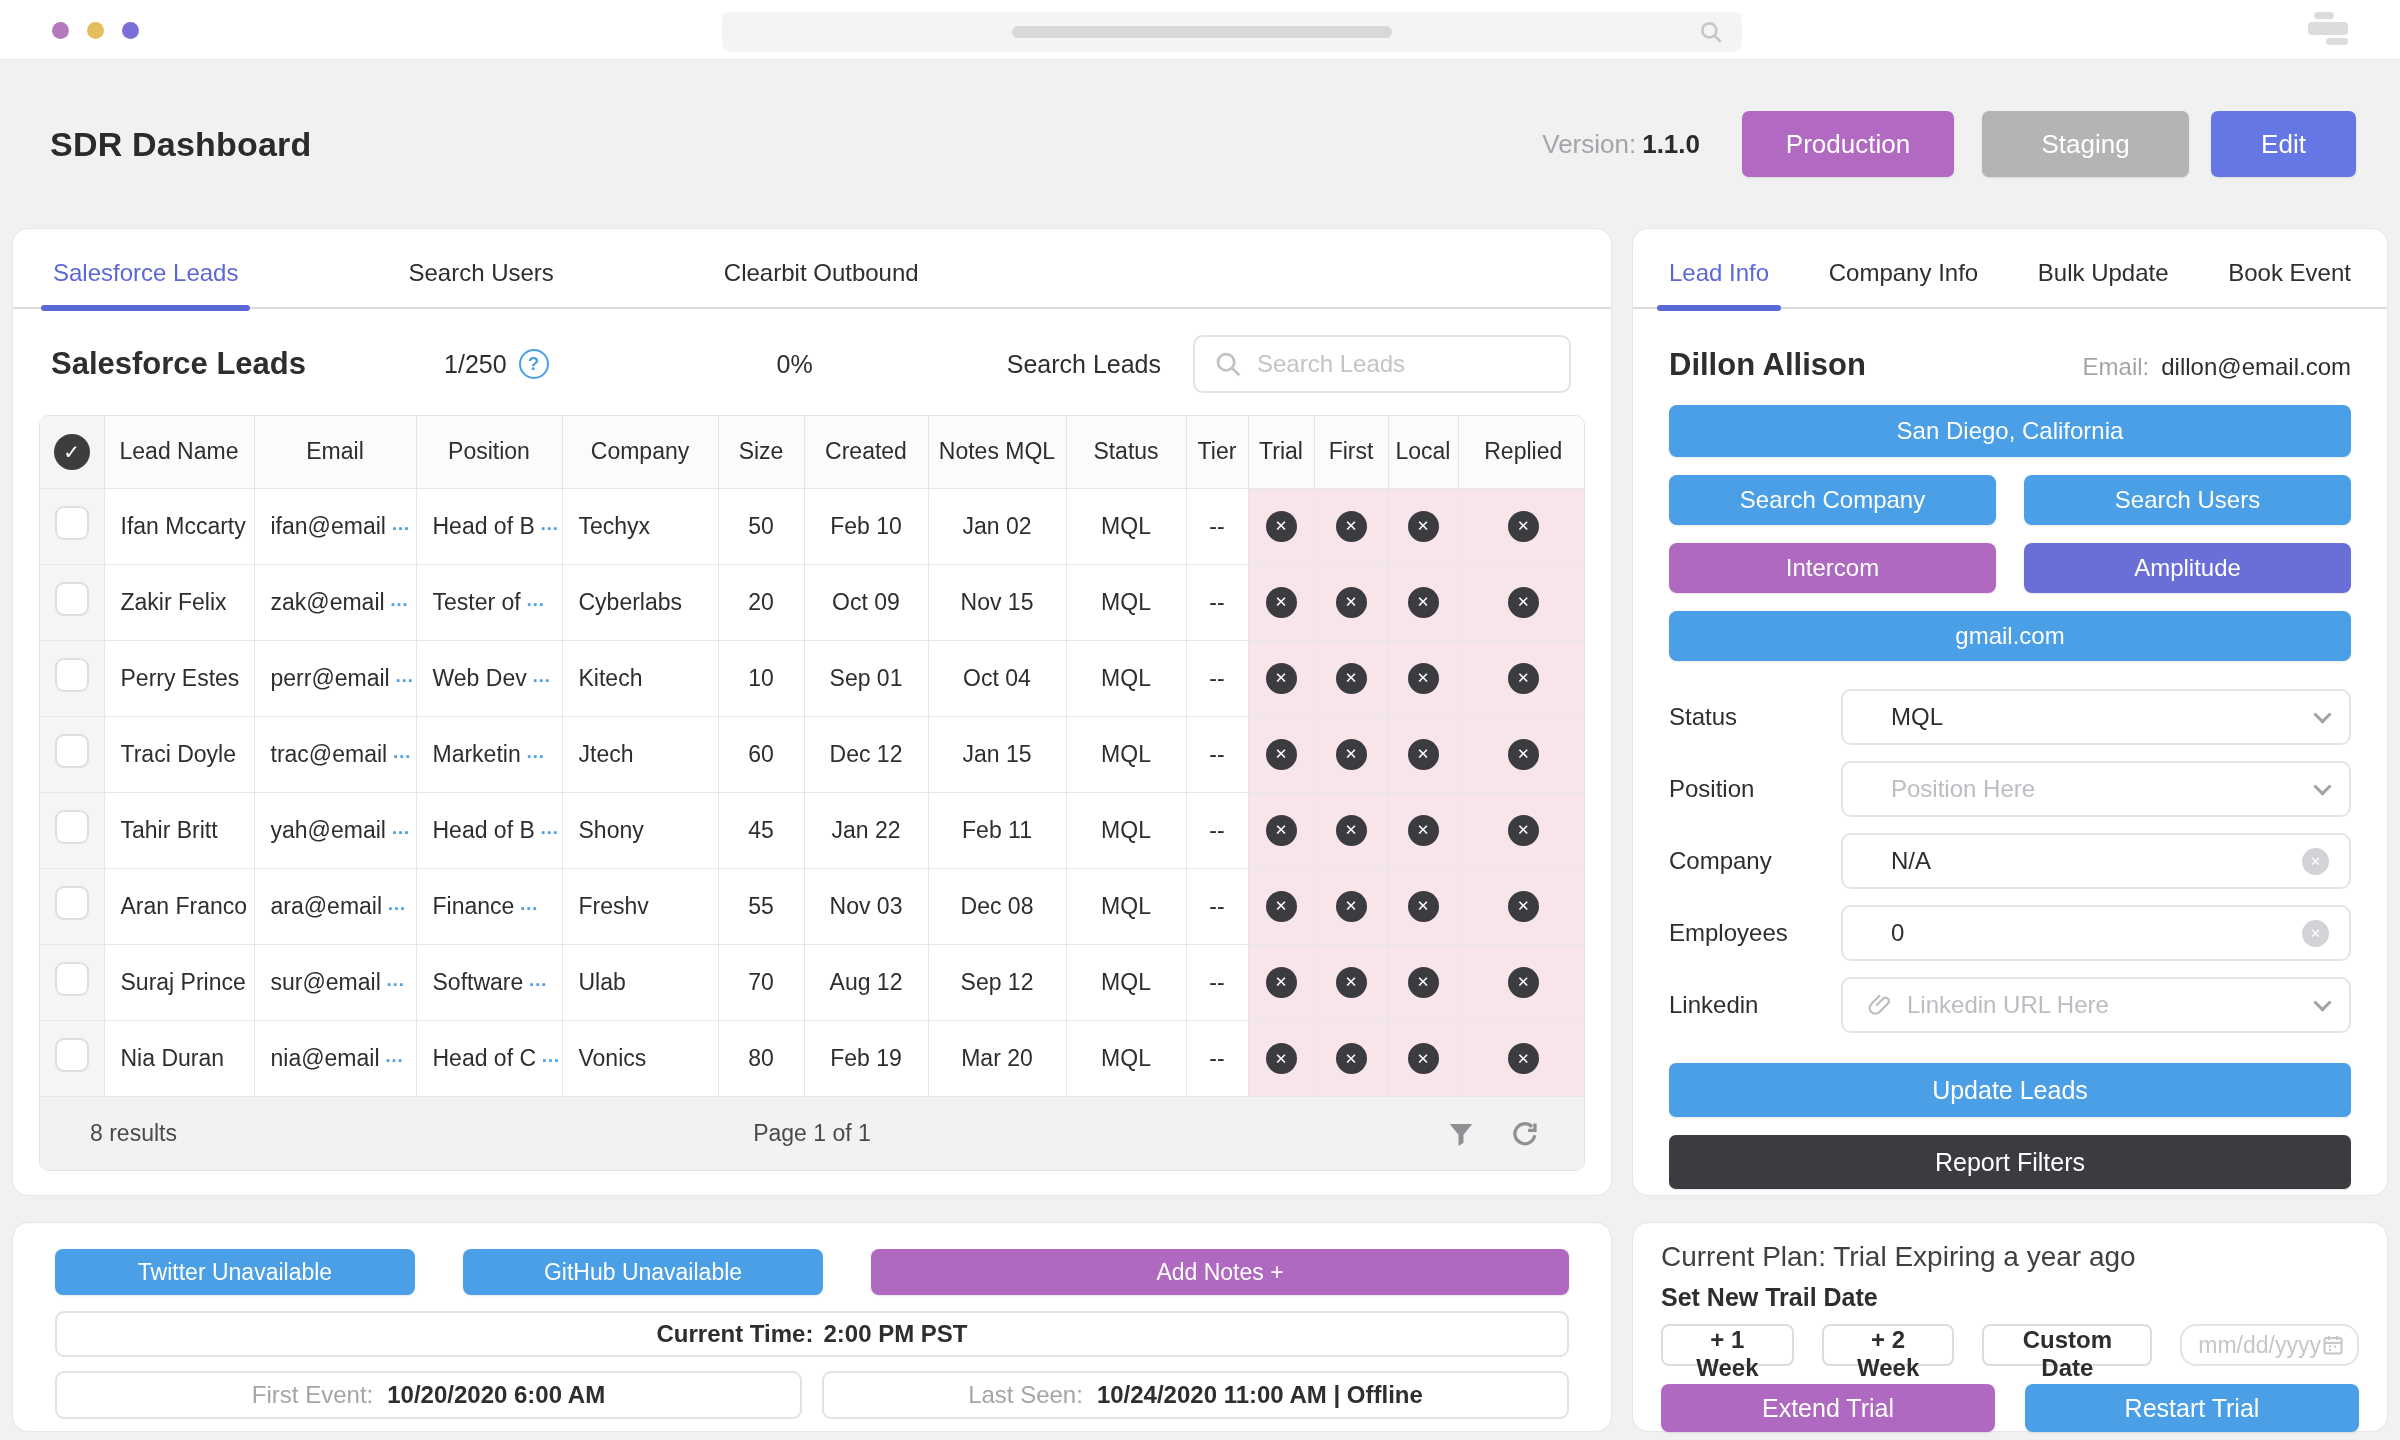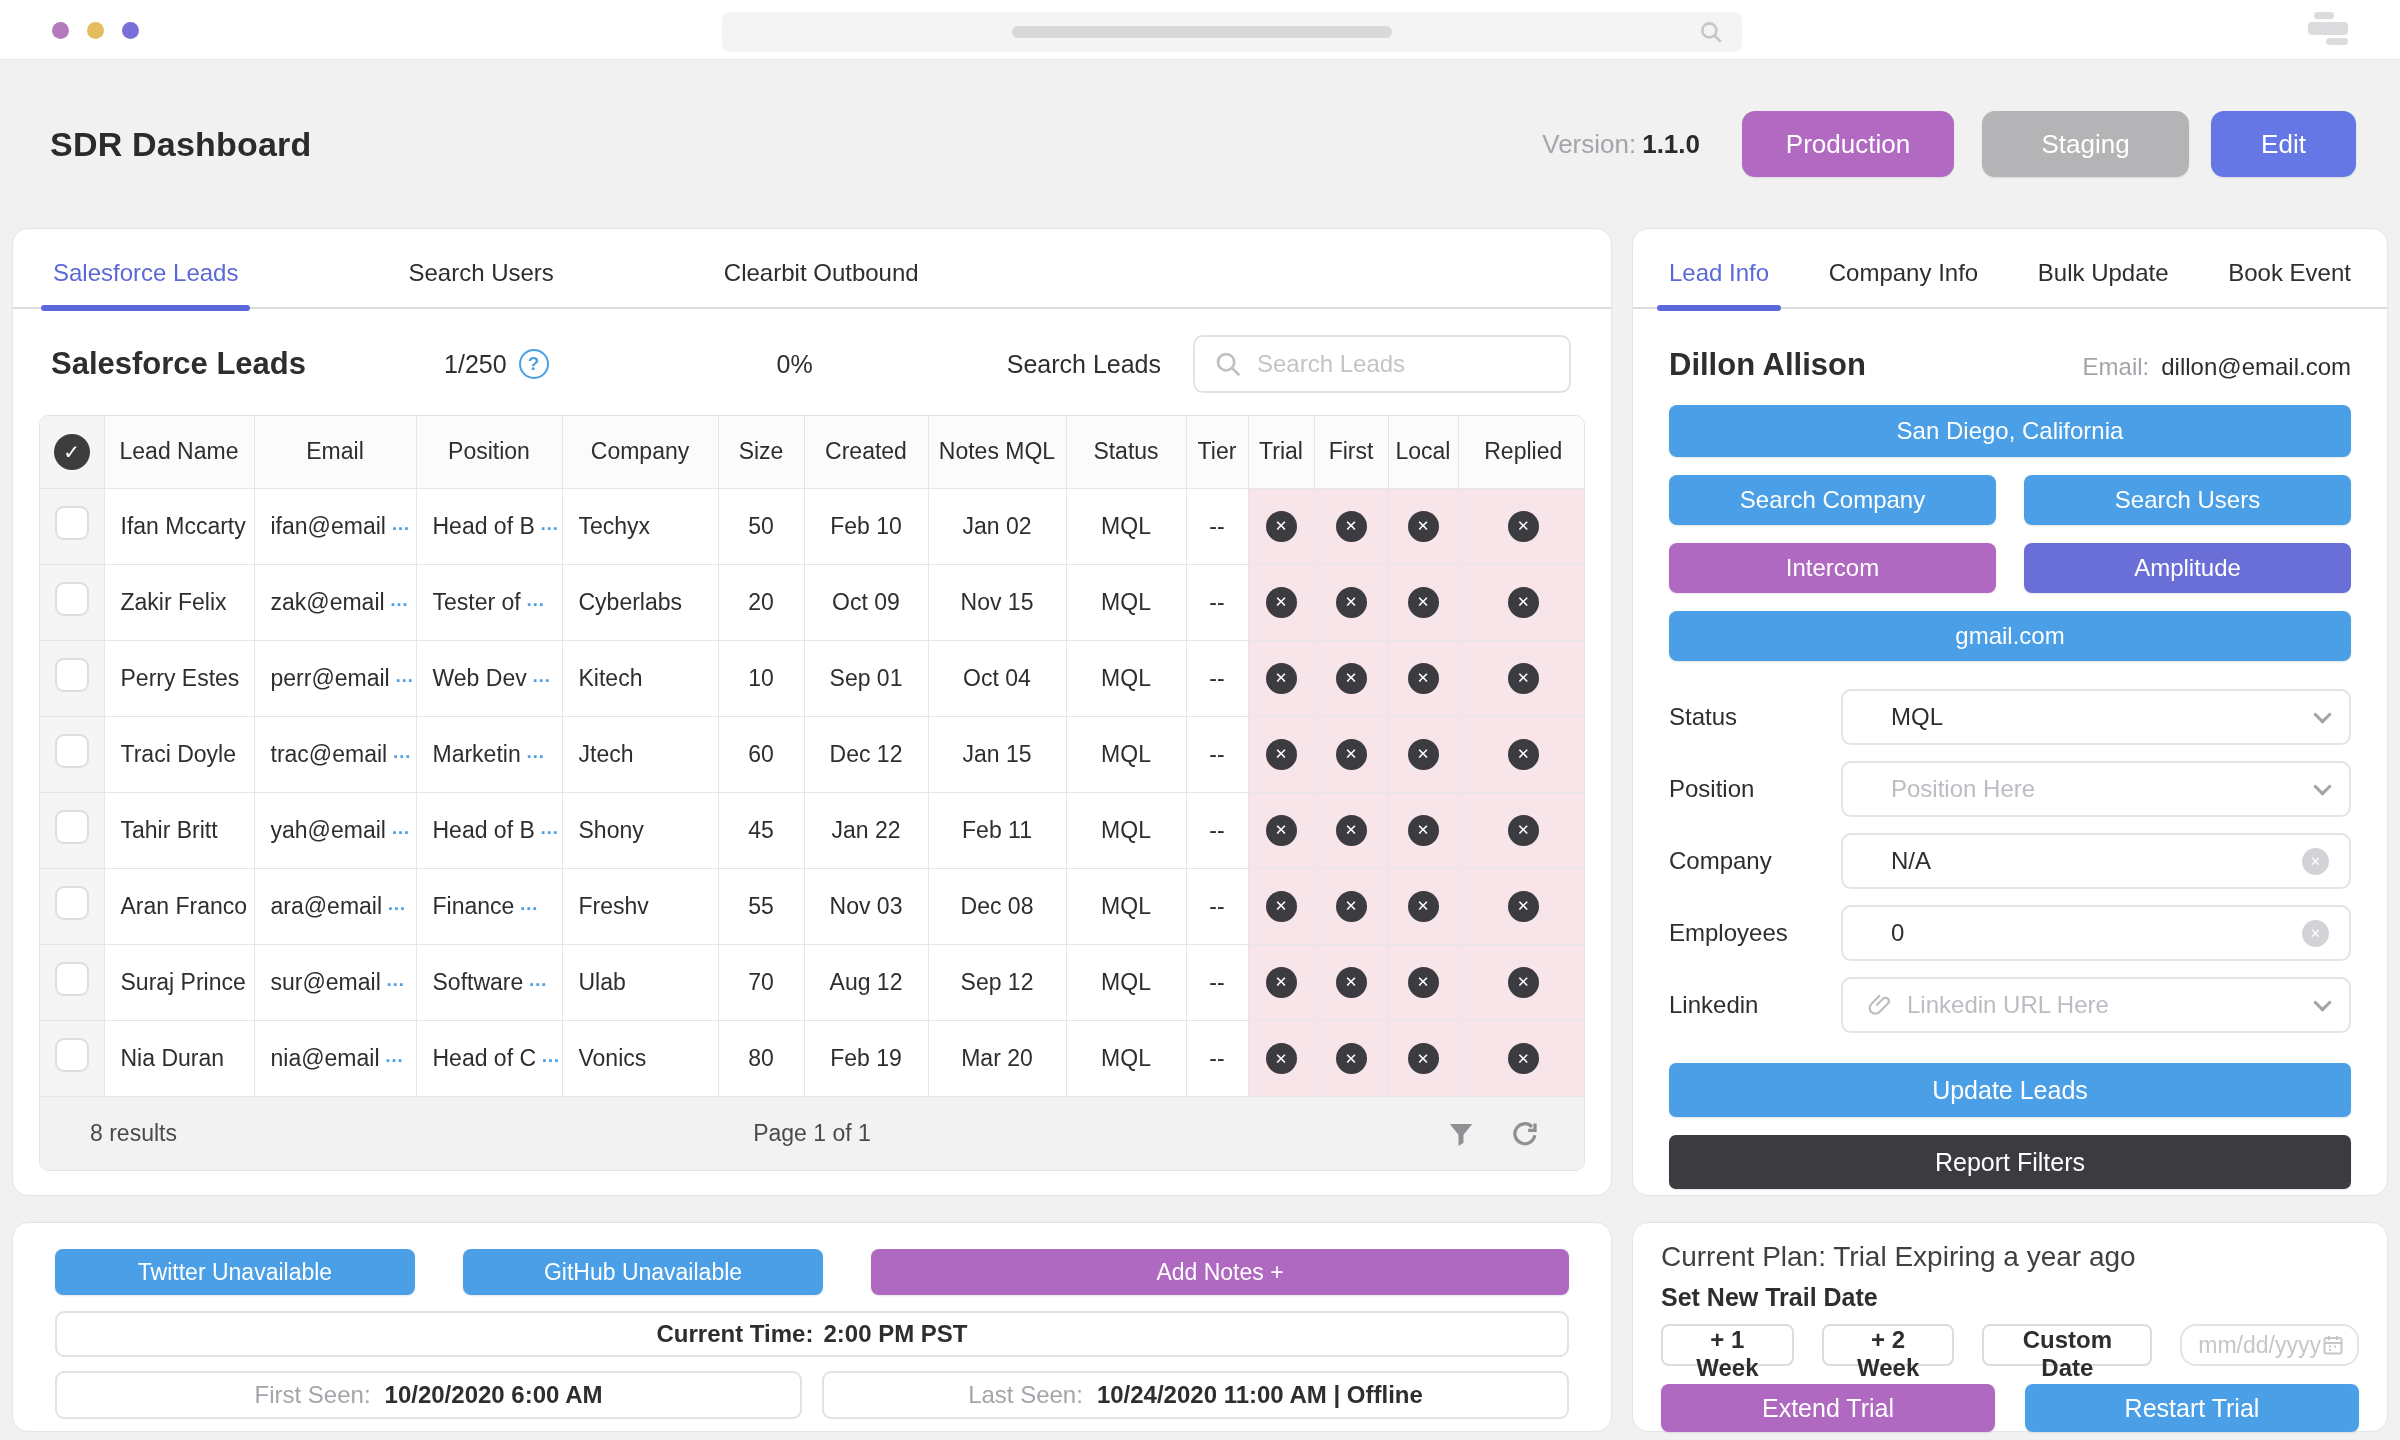--- a/index.html
+++ b/index.html
@@ -20,21 +20,21 @@
   .hamburger .h1 { width:20px; height:7px; margin-left:6px; }
   .hamburger .h2 { width:40px; height:13px; margin-top:3px; }
   .hamburger .h3 { width:22px; height:7px; margin-top:3px; margin-left:18px; }
 
   
   .appheader { position:absolute; top:60px; left:0; width:2400px; height:168px; display:flex; align-items:center; }
   .appheader h1 { font-size:34px; font-weight:600; letter-spacing:.2px; margin-left:50px; color:#2b2b2e; }
   .hdr-right { margin-left:auto; margin-right:44px; display:flex; align-items:center; }
   .ver { font-size:26px; color:#a4a4aa; margin-right:42px; }
   .ver b { color:#2b2b2e; font-weight:700; margin-left:6px; }
-  .btn { border:none; cursor:pointer; color:#fff; font-family:inherit; font-size:26px; border-radius:13px; box-shadow:0 1px 2px rgba(0,0,0,.10); }
+  .btn { border:none; cursor:pointer; color:#fff; font-family:inherit; font-size:26px; border-radius:7px; box-shadow:0 1px 2px rgba(0,0,0,.10); }
   .btn-prod { width:212px; height:66px; background:#b169c1; margin-right:28px; }
   .btn-stag { width:207px; height:66px; background:#b4b4b6; margin-right:22px; }
   .btn-edit { width:145px; height:66px; background:#6577e4; }
 
   
   .panel { position:absolute; background:#fff; border:1px solid #e5e5e8; border-radius:16px; }
   .left-panel  { left:12px;  top:228px;  width:1600px; height:968px; }
   .right-panel { left:1632px; top:228px; width:756px;  height:968px; }
   .bottom-left { left:12px;  top:1222px; width:1600px; height:210px; }
   .bottom-right{ left:1632px; top:1222px; width:756px; height:210px; }
@@ -450,21 +450,21 @@
         <div class="bigbtn blue tw">Twitter Unavailable</div>
         <div class="bigbtn blue gh">GitHub Unavailable</div>
         <div class="bigbtn purple notes">Add Notes +</div>
       </div>
       <div class="timebox">
         <span class="lbl">Current Time:</span>
         <span>2:00 PM PST</span>
       </div>
       <div class="seenrow">
         <div class="seenbox">
-          <span class="lbl">First Seen:</span>
+          <span class="lbl">First Event:</span>
           <span class="val">10/20/2020 6:00 AM</span>
         </div>
         <div class="seenbox">
           <span class="lbl">Last Seen:</span>
           <span class="val">10/24/2020 11:00 AM | Offline</span>
         </div>
       </div>
     </div>
   </section>
 

